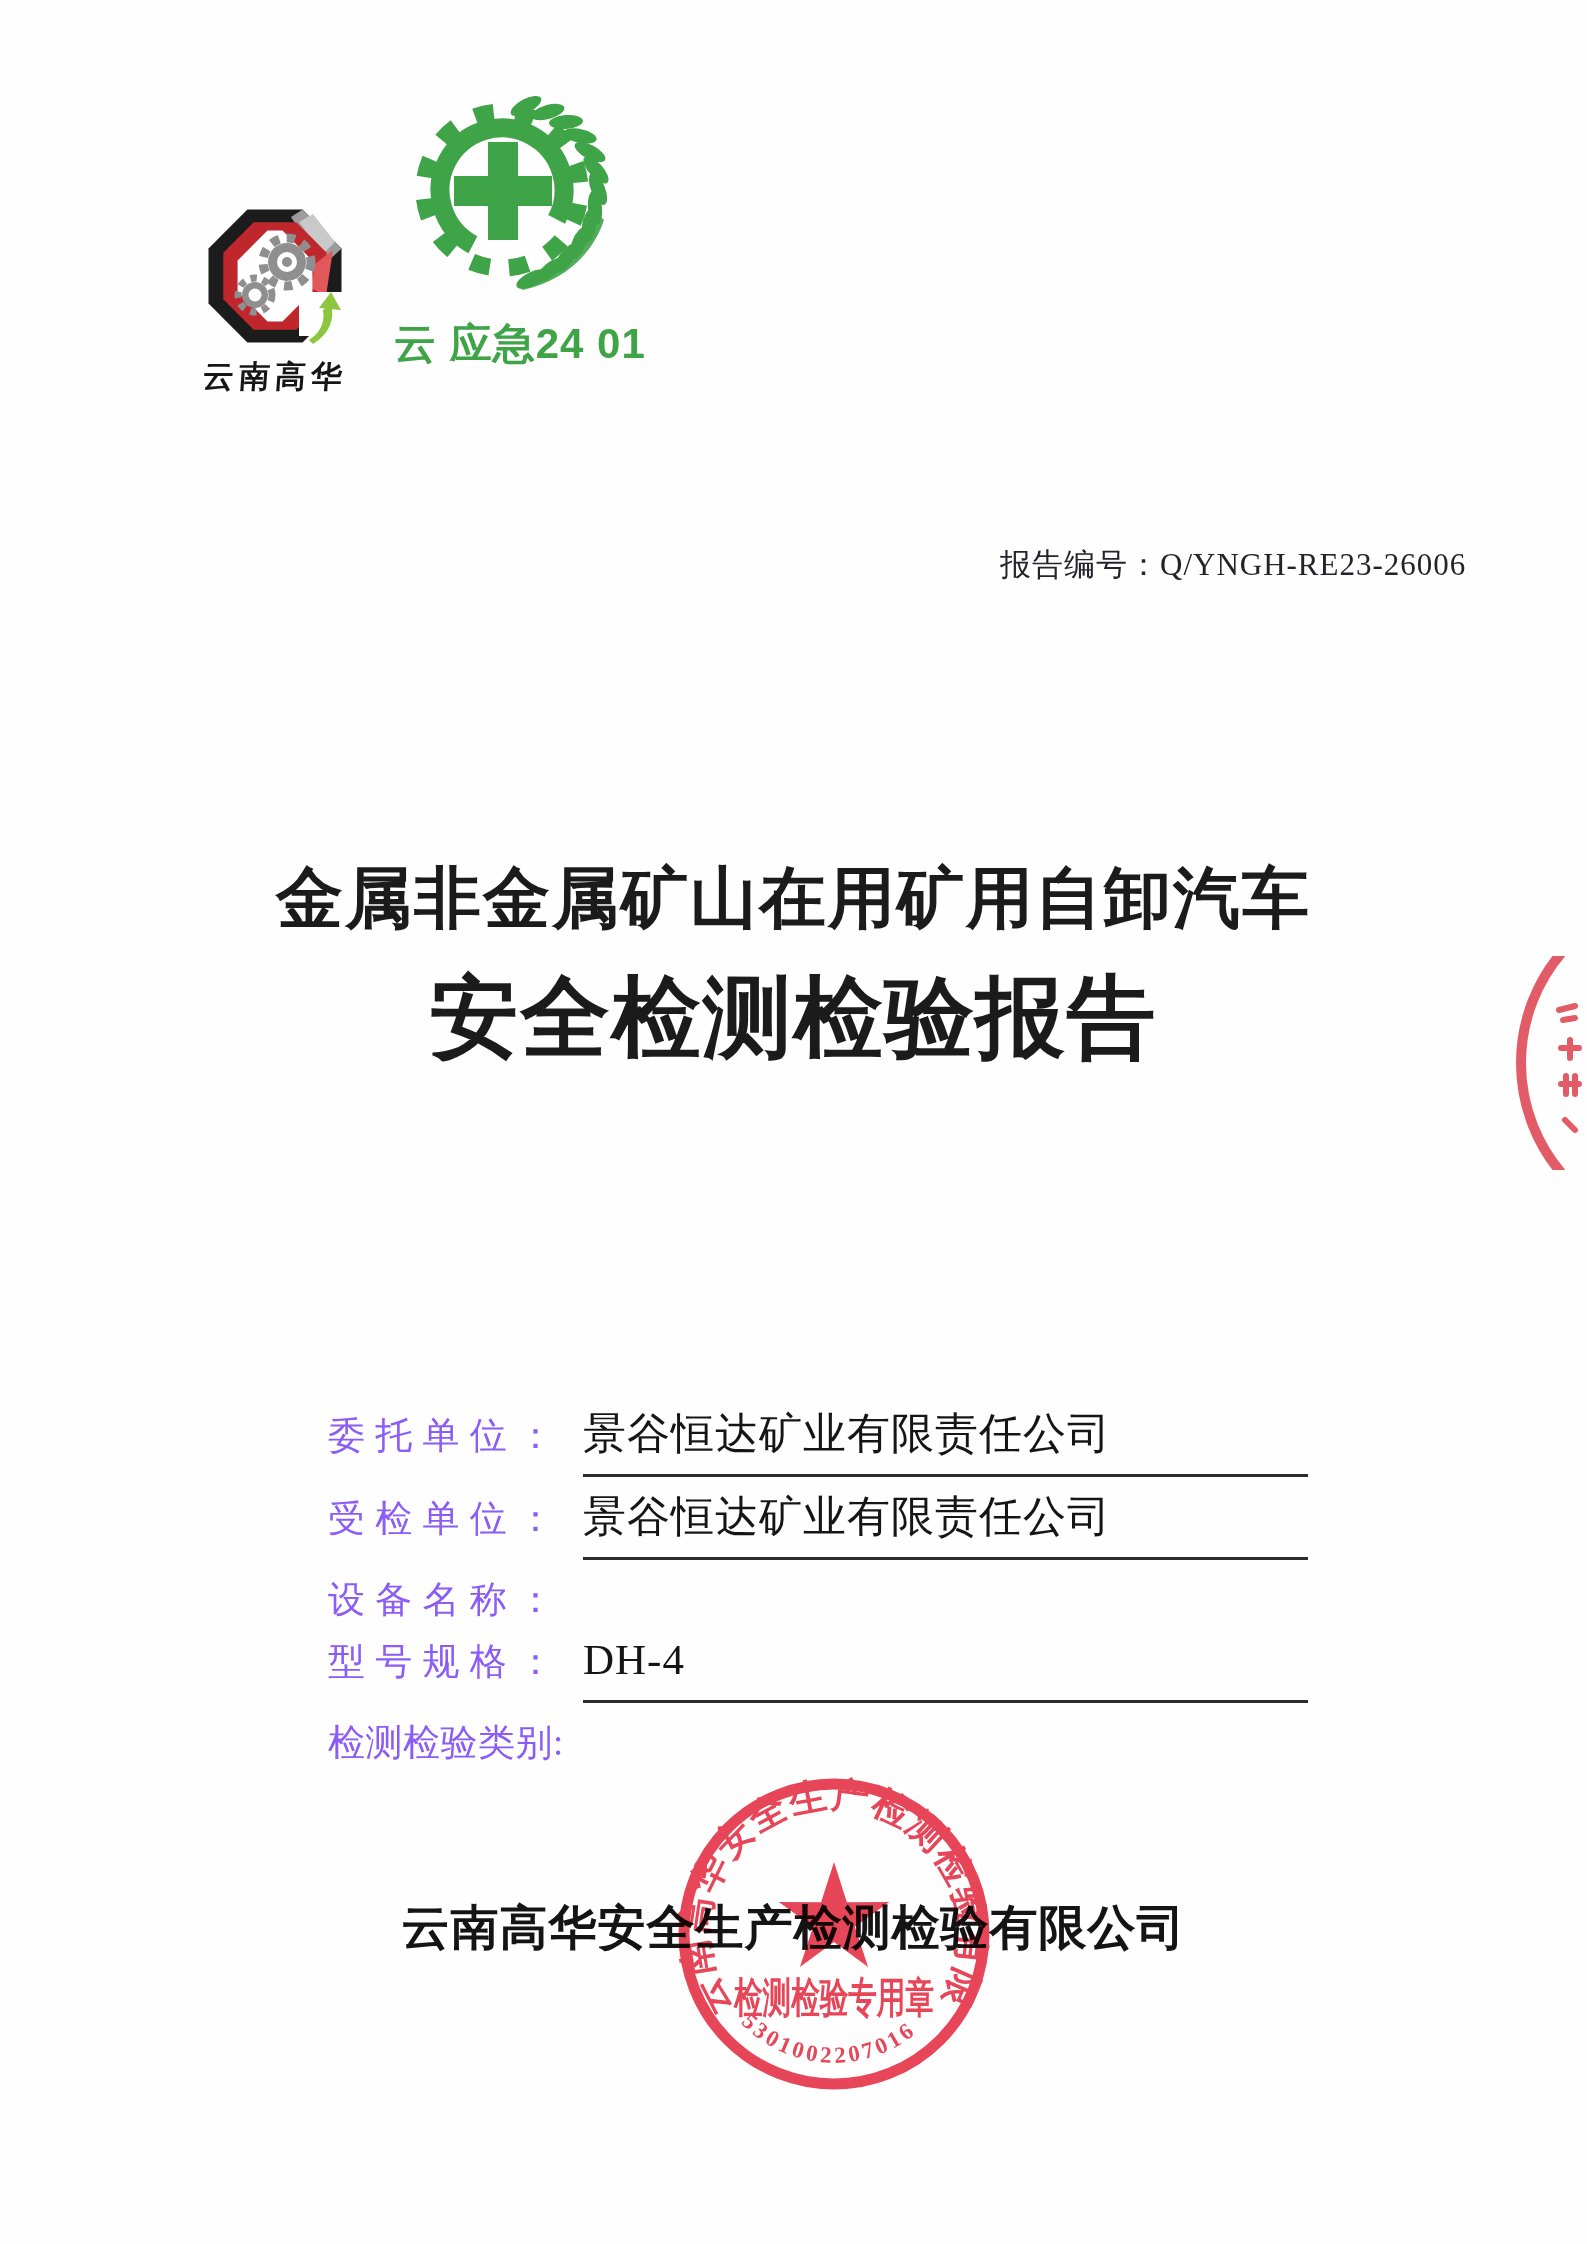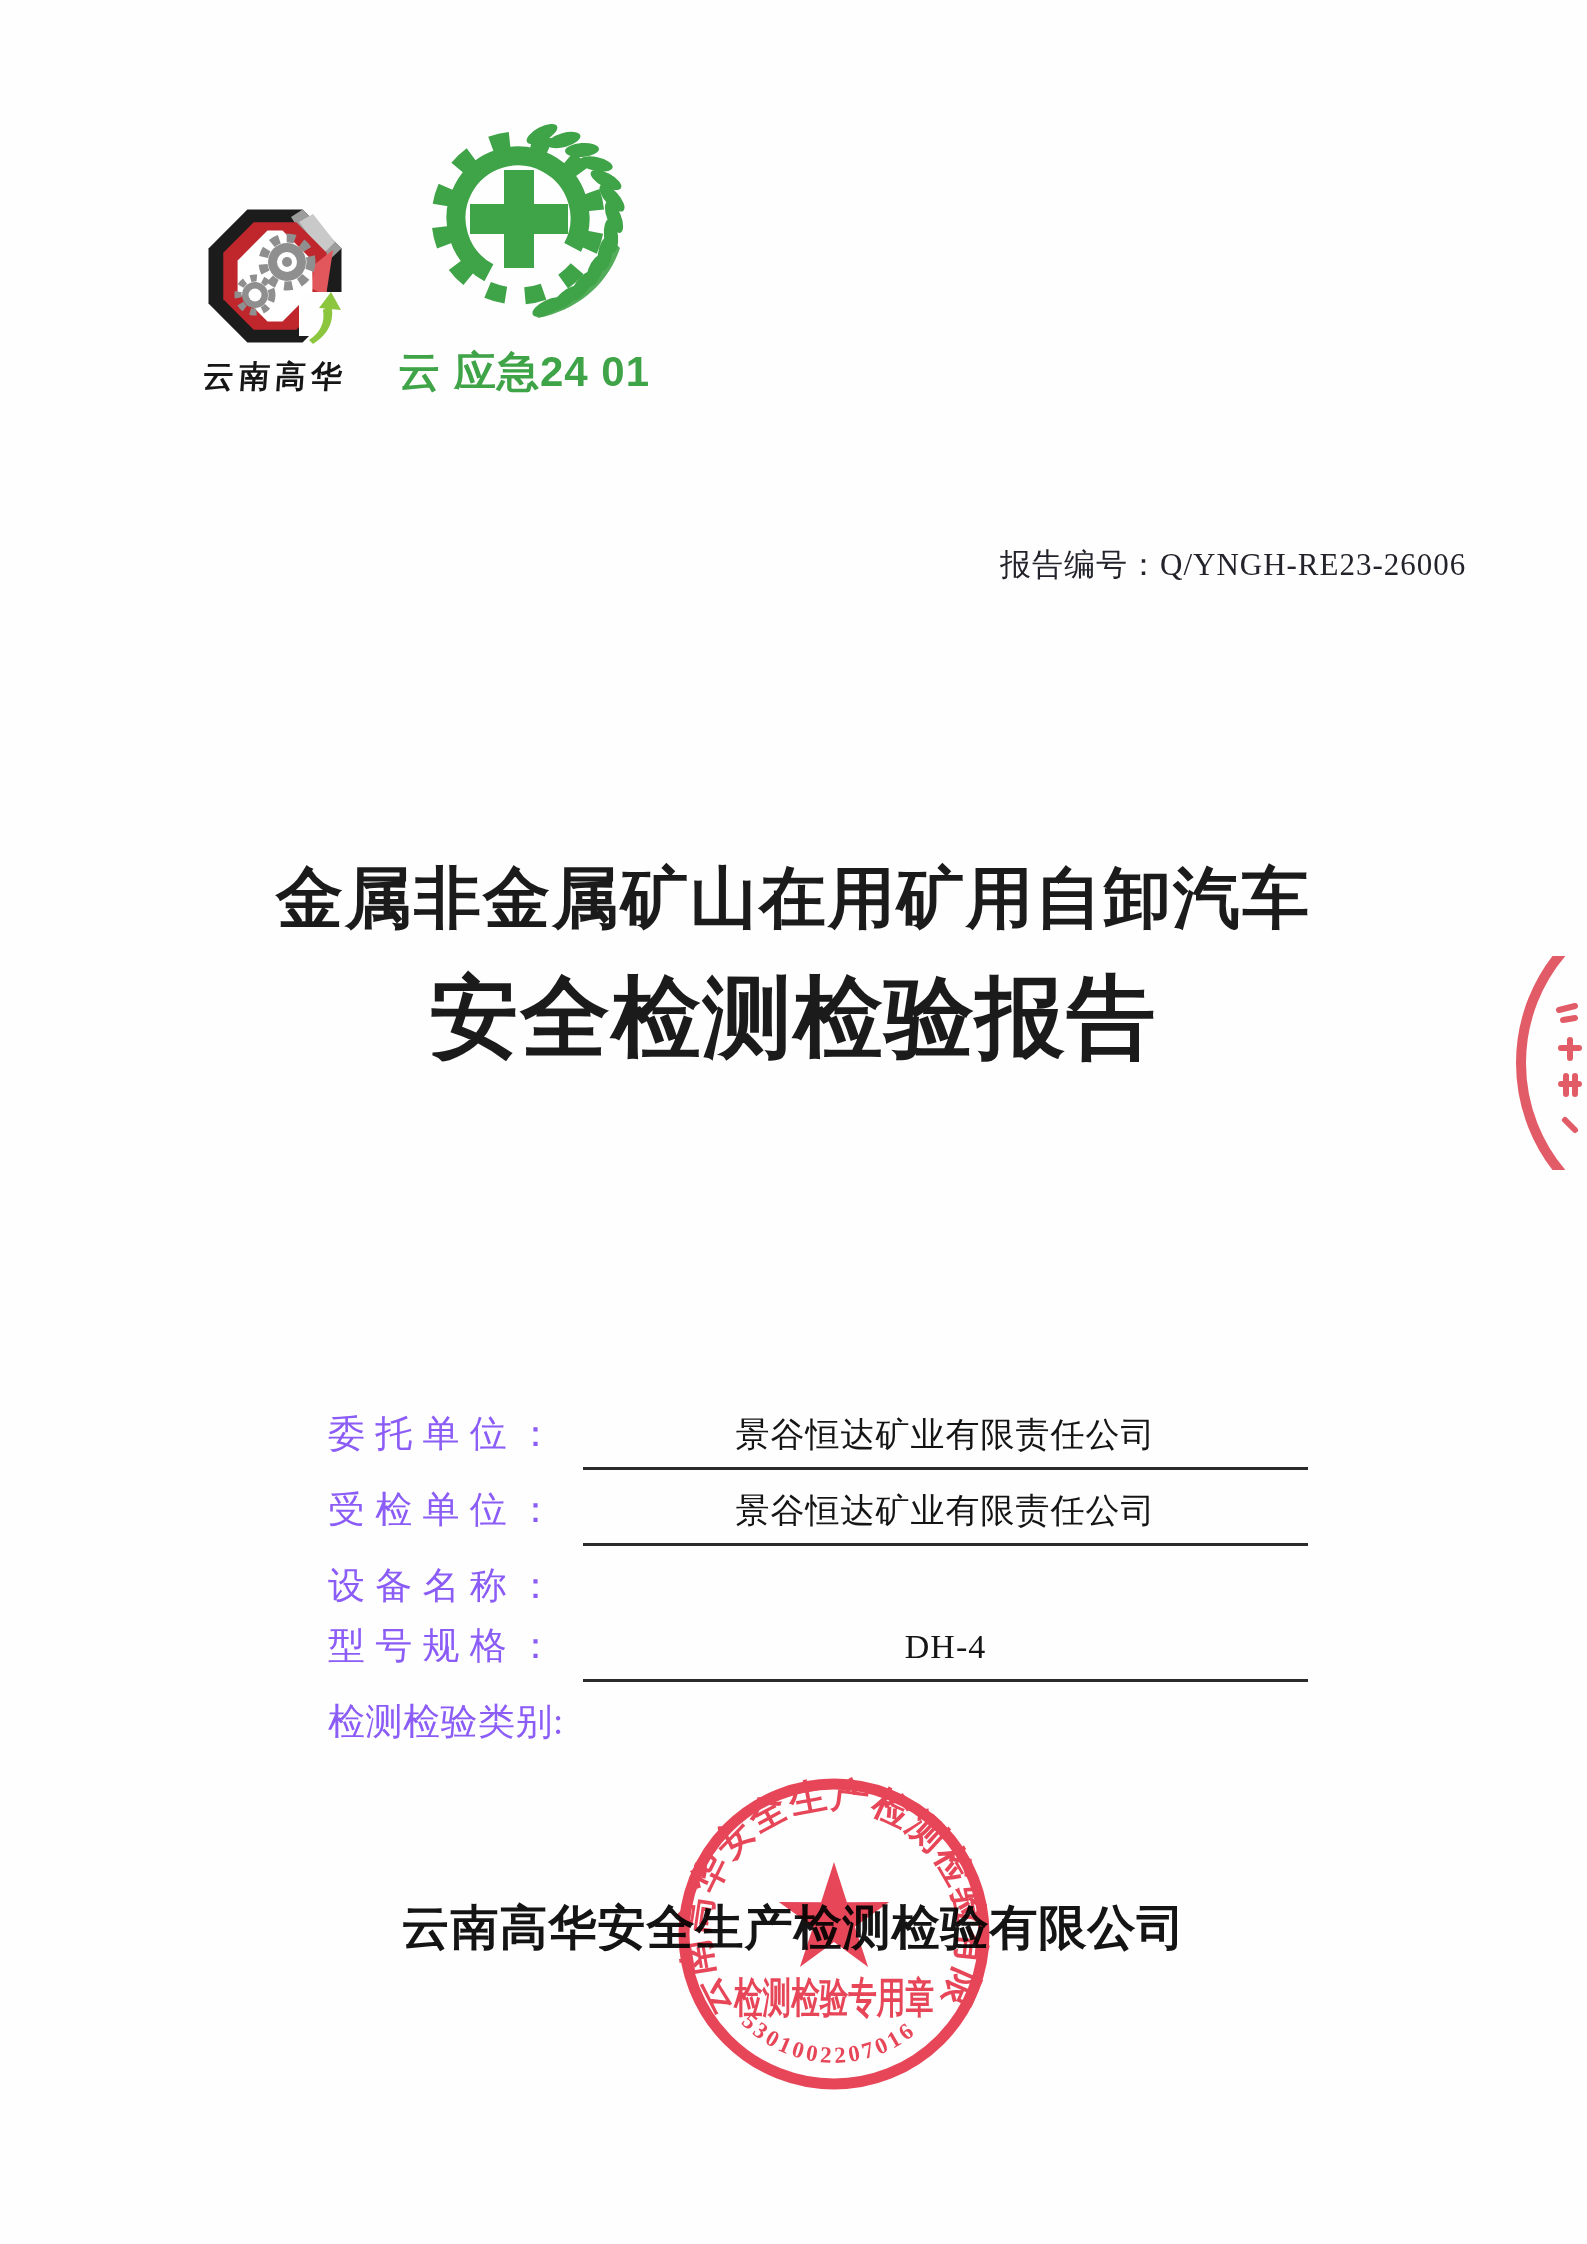--- a/index.html
+++ b/index.html
@@ -12,21 +12,21 @@
     color:#1f1f1f;
     margin:0 auto;
   }
   
   .logo-left{position:absolute;left:190px;top:204px;width:170px;text-align:center;}
   .logo-left-caption{
     margin-top:3px;font-family:"Liberation Sans","DejaVu Sans",sans-serif;
     font-weight:900;font-size:31px;letter-spacing:5px;color:#161616;
     transform:skewX(-4deg);
   }
-  .logo-right{position:absolute;left:408px;top:112px;width:228px;text-align:right;}
+  .logo-right{position:absolute;left:408px;top:84px;width:228px;text-align:left;}
   .logo-right-caption{
     position:absolute;left:-14px;top:232px;width:256px;
     font-family:"Liberation Sans","DejaVu Sans",sans-serif;
     font-weight:800;font-size:42px;letter-spacing:1px;color:#3fa347;
     white-space:pre;
   }
   
   .report-no{
     position:absolute;left:1000px;top:544px;
     font-size:31px;letter-spacing:1px;color:#23232b;
@@ -41,22 +41,22 @@
   }
   
   .fields{position:absolute;left:328px;top:1414px;width:980px;}
   .field-row{display:flex;align-items:baseline;margin-bottom:20px;}
   .flabel{
     width:255px;flex:none;white-space:pre;
     font-size:37px;line-height:40px;color:#8b5cf6;letter-spacing:0.5px;
   }
   .fvalue{
     flex:1;border-bottom:3px solid #2b2b2b;
-    text-align:center;font-size:34px;line-height:40px;
-    padding-bottom:12px;color:#151515;letter-spacing:1px;
+    text-align:left;font-size:43px;line-height:40px;
+    padding-bottom:20px;color:#151515;letter-spacing:1px;
   }
   
   .company{
     position:absolute;left:0;right:0;top:1896px;
     text-align:center;font-size:48px;font-weight:600;letter-spacing:1px;color:#141414;
   }
   .stamp{
     position:absolute;left:676px;top:1776px;width:316px;height:316px;
     mix-blend-mode:multiply;opacity:.95;
   }

